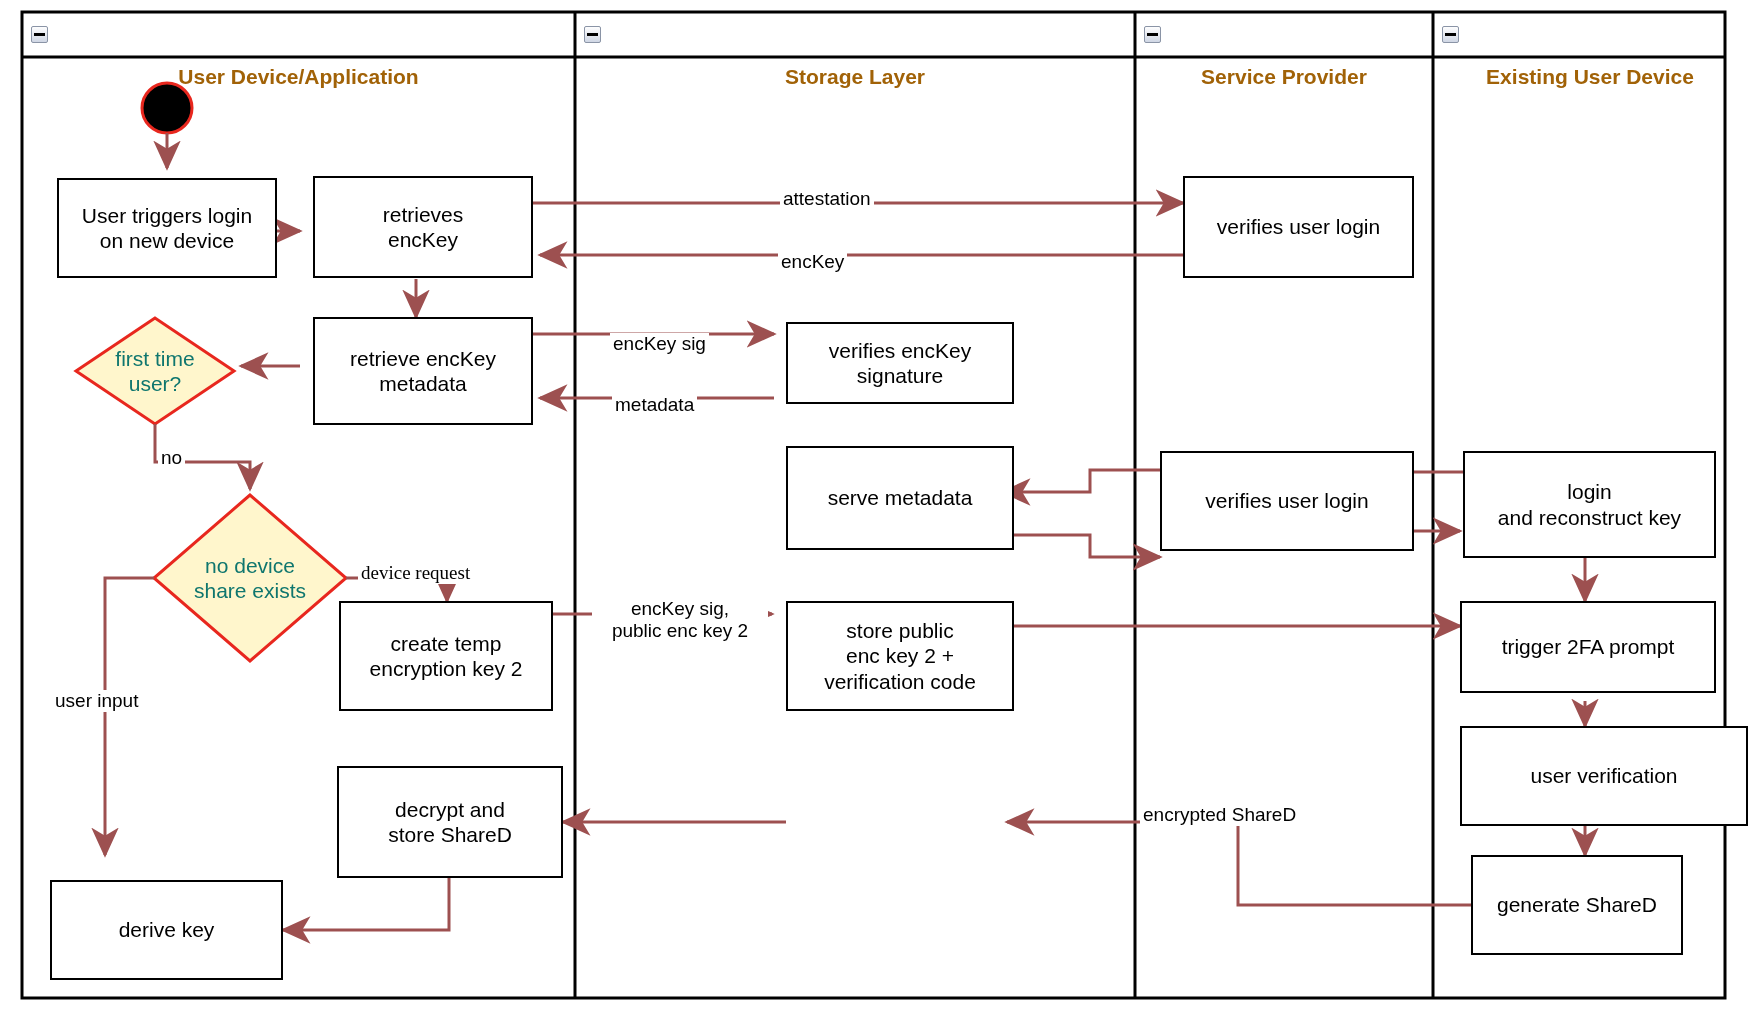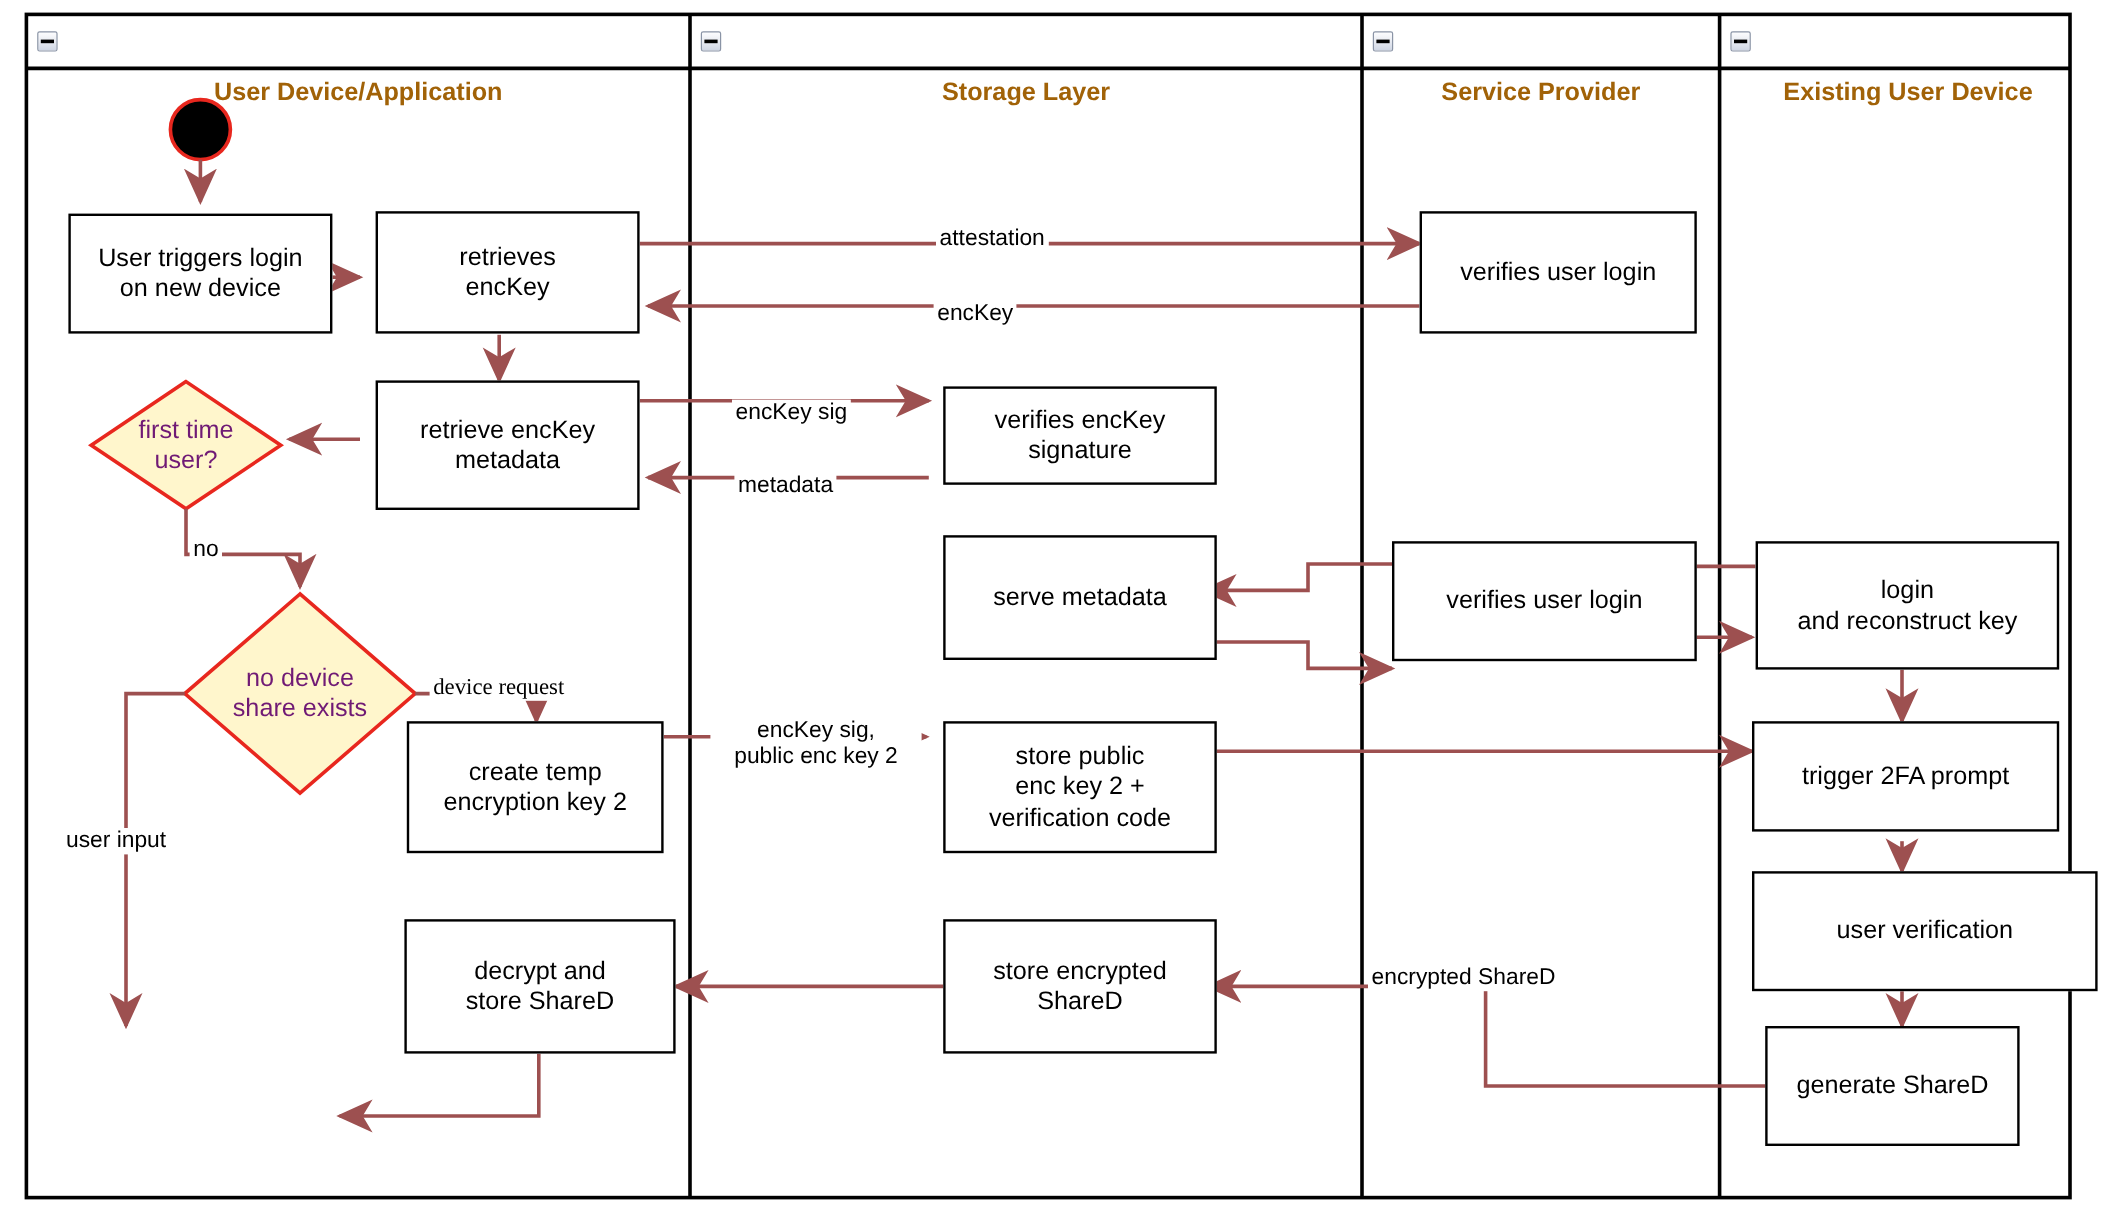--- a/index.html
+++ b/index.html
@@ -68,21 +68,21 @@
     white-space: pre-line;
   }
   .decision {
     position: absolute;
     display: flex;
     align-items: center;
     justify-content: center;
     text-align: center;
     font-size: 21px;
     line-height: 1.2;
-    color: #701a75;
+    color: #0f766e;
     font-family: "Liberation Sans", sans-serif;
     white-space: pre-line;
     pointer-events: none;
   }
   .decision .dtext {
     position: relative;
     z-index: 2;
   }
   .edge-label {
     position: absolute;
@@ -208,32 +208,31 @@
     <span class="dtext">no device
 share exists</span>
   </div>
 
   <div class="node" style="left:339px; top:601px; width:214px; height:110px;">create temp
 encryption key 2</div>
 
   <div class="node" style="left:337px; top:766px; width:226px; height:112px;">decrypt and
 store ShareD</div>
 
+  <div class="node" style="left:50px; top:880px; width:233px; height:100px;">derive key</div>
 
   <div class="node" style="left:786px; top:322px; width:228px; height:82px;">verifies encKey
 signature</div>
 
   <div class="node" style="left:786px; top:446px; width:228px; height:104px;">serve metadata</div>
 
   <div class="node" style="left:786px; top:601px; width:228px; height:110px;">store public
 enc key 2 +
 verification code</div>
 
-  <div class="node" style="left:786px; top:766px; width:228px; height:112px;">store encrypted
-ShareD</div>
 
   <div class="node" style="left:1183px; top:176px; width:231px; height:102px;">verifies user login</div>
 
   <div class="node" style="left:1160px; top:451px; width:254px; height:100px;">verifies user login</div>
 
   <div class="node" style="left:1463px; top:451px; width:253px; height:107px;">login
 and reconstruct key</div>
 
   <div class="node" style="left:1460px; top:601px; width:256px; height:92px;">trigger 2FA prompt</div>
 

